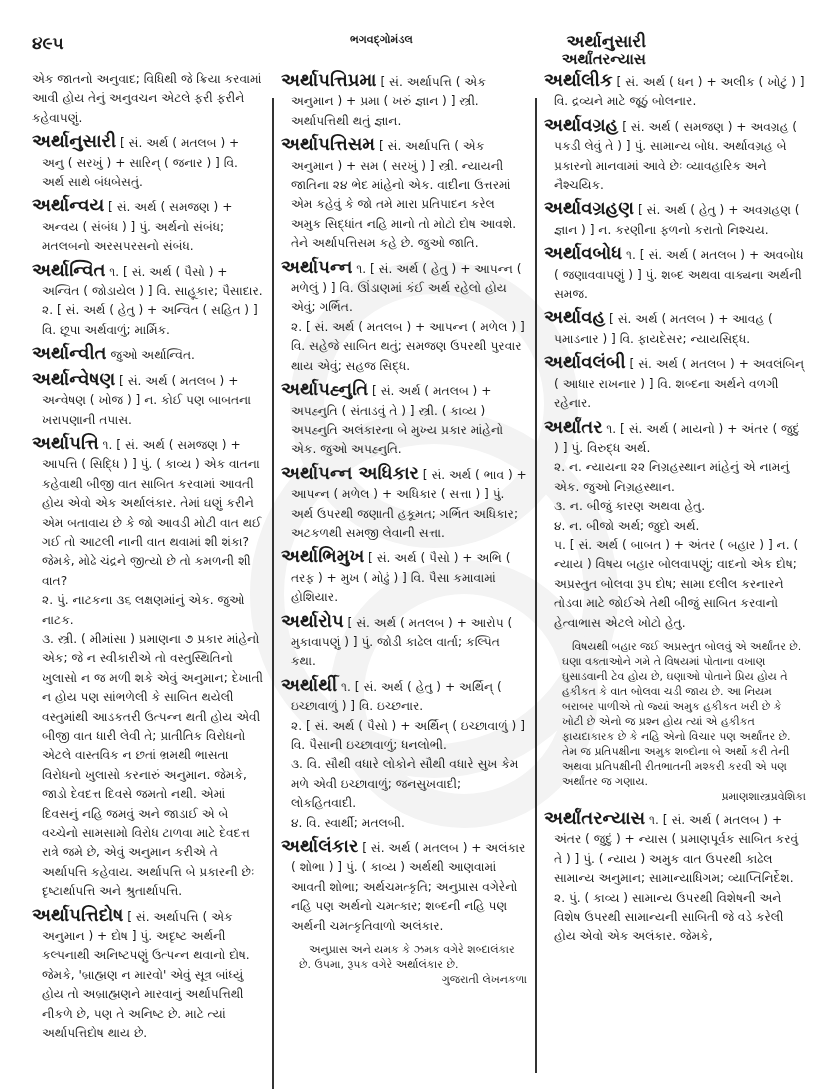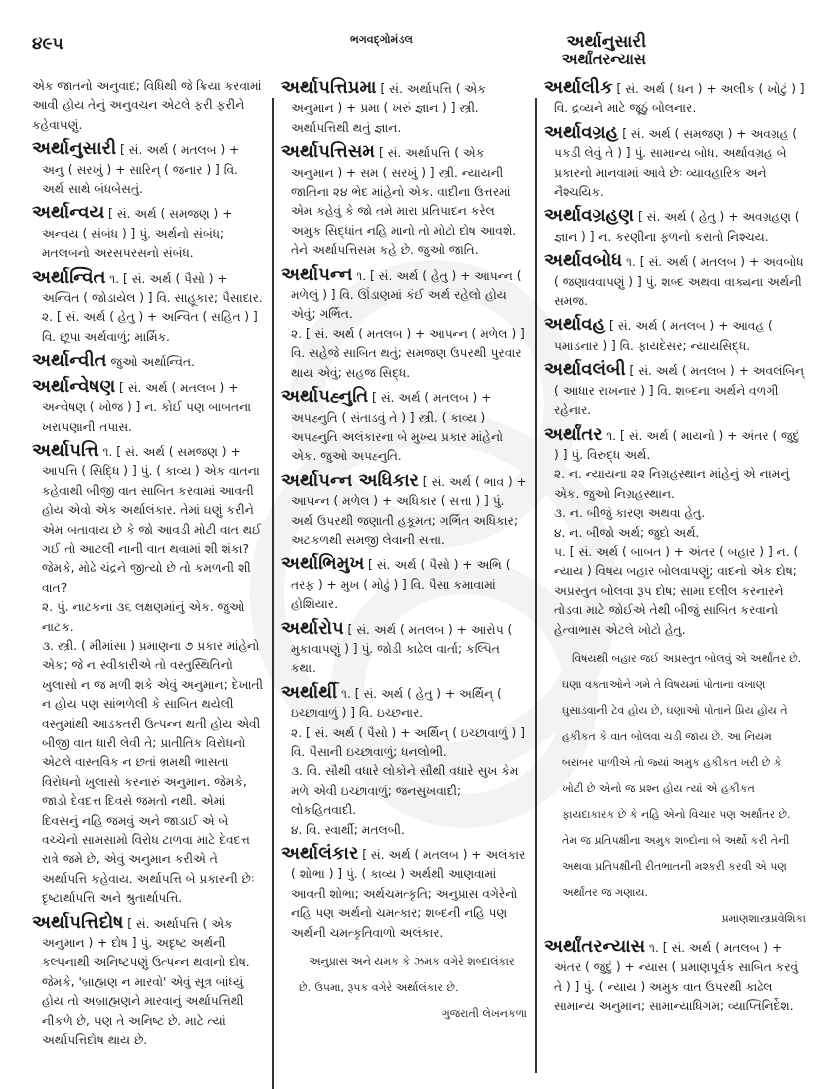--- a/index.html
+++ b/index.html
@@ -6,31 +6,31 @@
   body { width:825px; height:1089px; position:relative; overflow:hidden;
          font-family:"DejaVu Sans", sans-serif; color:#1a1a1a; }
   .watermark { position:absolute; left:250px; top:260px; width:360px; height:560px; pointer-events:none; }
   .watermark .ring { position:absolute; border:34px solid #f3f3f3; border-radius:50%; }
   .header { position:absolute; top:0; left:0; width:666px; height:66px; }
   .page-no { position:absolute; left:32px; top:33px; font-size:17px; font-weight:bold; }
   .running-title { position:absolute; left:350px; top:33px; font-size:11px; font-weight:bold; }
   .guide { position:absolute; right:20px; top:32px; text-align:right; font-weight:bold; line-height:18px; }
   .guide .g1 { font-size:17px; }
   .guide .g2 { font-size:15px; }
-  .col { position:absolute; top:70px; font-size:12.2px; line-height:19.4px;margin-top:7px; }
+  .col { position:absolute; top:70px; font-size:12.2px; line-height:19.4px; }
   .col-left { left:32px; width:232px; }
   .col-mid { left:281px; width:246px; }
   .col-right { left:544px; width:262px; }
   .rule { position:absolute; width:1.5px; background:#333; }
   .rule-1 { left:272px; top:98px; height:992px; }
   .rule-2 { left:535px; top:98px; height:975px; }
   .entry { margin:0 0 3px 0; text-indent:-10px; padding-left:10px; }
   .hw { font-weight:bold; font-size:18px; }
   .sense { display:block; text-indent:0; }
-  .note { font-size:11px; line-height:26px; padding-left:18px; text-indent:10px; margin:6px 0 4px 0; }
+  .note { font-size:11px; line-height:15px; padding-left:18px; text-indent:10px; margin:6px 0 4px 0; }
   .note .src { display:block; text-align:right; }
   .cont { margin:0 0 3px 0; }
 </style>
 </head>
 <body>
 
 <div class="watermark">
   <div class="ring" style="left:40px;top:0;width:220px;height:220px;"></div>
   <div class="ring" style="left:0;top:150px;width:300px;height:300px;"></div>
   <div class="ring" style="left:80px;top:300px;width:200px;height:200px;"></div>
@@ -87,15 +87,15 @@
       <p class="entry"><span class="hw">અર્થાવબોધ</span> <span>૧. [ સં. અર્થ ( મતલબ ) + અવબોધ ( જણાવવાપણું ) ] પું. શબ્દ અથવા વાક્યના અર્થની સમજ.</span></p>
       <p class="entry"><span class="hw">અર્થાવહ</span> <span>[ સં. અર્થ ( મતલબ ) + આવહ ( પમાડનાર ) ] વિ. ફાયદેસર; ન્યાયસિદ્ધ.</span></p>
       <p class="entry"><span class="hw">અર્થાવલંબી</span> <span>[ સં. અર્થ ( મતલબ ) + અવલંબિન્ ( આધાર રાખનાર ) ] વિ. શબ્દના અર્થને વળગી રહેનાર.</span></p>
       <p class="entry"><span class="hw">અર્થાંતર</span> <span>૧. [ સં. અર્થ ( માયનો ) + અંતર ( જુદું ) ] પું. વિરુદ્ધ અર્થ.</span><span class="sense">૨. ન. ન્યાયના ૨૨ નિગ્રહસ્થાન માંહેનું એ નામનું એક. જુઓ નિગ્રહસ્થાન.</span><span class="sense">૩. ન. બીજું કારણ અથવા હેતુ.</span><span class="sense">૪. ન. બીજો અર્થ; જુદો અર્થ.</span><span class="sense">૫. [ સં. અર્થ ( બાબત ) + અંતર ( બહાર ) ] ન. ( ન્યાય ) વિષય બહાર બોલવાપણું; વાદનો એક દોષ; અપ્રસ્તુત બોલવા રૂપ દોષ; સામા દલીલ કરનારને તોડવા માટે જોઈએ તેથી બીજું સાબિત કરવાનો હેત્વાભાસ એટલે ખોટો હેતુ.</span></p>
     </div>
   <div class="note">
     <span>વિષયથી બહાર જઈ અપ્રસ્તુત બોલવું એ અર્થાંતર છે. ઘણા વક્તાઓને ગમે તે વિષયમાં પોતાના વખાણ ઘુસાડવાની ટેવ હોય છે, ઘણાઓ પોતાને પ્રિય હોય તે હકીકત કે વાત બોલવા ચડી જાય છે. આ નિયમ બરાબર પાળીએ તો જ્યાં અમુક હકીકત ખરી છે કે ખોટી છે એનો જ પ્રશ્ન હોય ત્યાં એ હકીકત ફાયદાકારક છે કે નહિ એનો વિચાર પણ અર્થાંતર છે. તેમ જ પ્રતિપક્ષીના અમુક શબ્દોના બે અર્થો કરી તેની અથવા પ્રતિપક્ષીની રીતભાતની મશ્કરી કરવી એ પણ અર્થાંતર જ ગણાય.</span>
     <span class="src">પ્રમાણશાસ્ત્રપ્રવેશિકા</span>
   </div>
   <div id="right-entries-2">
-      <p class="entry"><span class="hw">અર્થાંતરન્યાસ</span> <span>૧. [ સં. અર્થ ( મતલબ ) + અંતર ( જુદું ) + ન્યાસ ( પ્રમાણપૂર્વક સાબિત કરવું તે ) ] પું. ( ન્યાય ) અમુક વાત ઉપરથી કાઢેલ સામાન્ય અનુમાન; સામાન્યાધિગમ; વ્યાપ્તિનિર્દેશ.</span></p>
+      <p class="entry"><span class="hw">અર્થાંતરન્યાસ</span> <span>૧. [ સં. અર્થ ( મતલબ ) + અંતર ( જુદું ) + ન્યાસ ( પ્રમાણપૂર્વક સાબિત કરવું તે ) ] પું. ( ન્યાય ) અમુક વાત ઉપરથી કાઢેલ સામાન્ય અનુમાન; સામાન્યાધિગમ; વ્યાપ્તિનિર્દેશ.</span><span class="sense">૨. પું. ( કાવ્ય ) સામાન્ય ઉપરથી વિશેષની અને વિશેષ ઉપરથી સામાન્યની સાબિતી જે વડે કરેલી હોય એવો એક અલંકાર. જેમકે,</span></p>
     </div>
 </div>
 
 </body></html>

